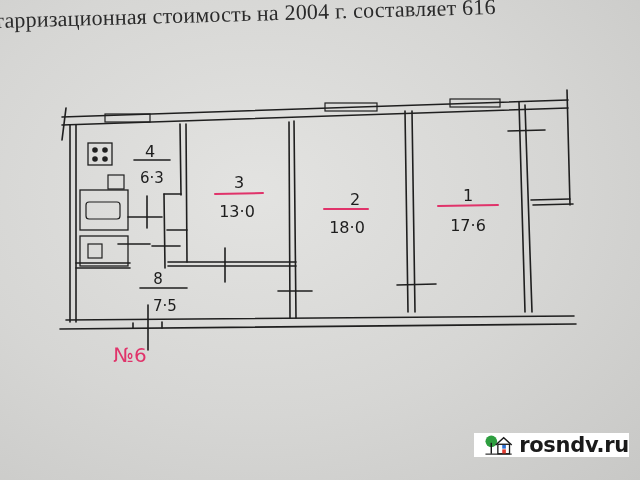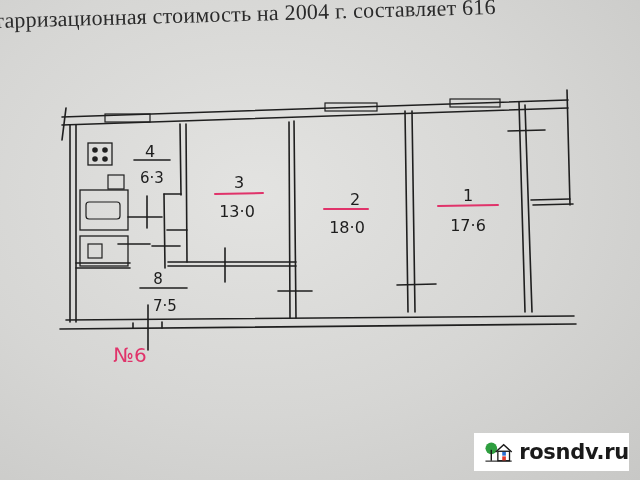--- a/index.html
+++ b/index.html
@@ -10,21 +10,21 @@
     }
     .header-text {
       position: absolute; left: -6px; top: 8px; white-space: nowrap;
       font-size: 22px; color: #2a2a2a; transform: rotate(-1.6deg); transform-origin: left top;
       letter-spacing: 0.2px;
     }
     svg.plan { position: absolute; left: 0; top: 0; }
     .hand { font-family: "DejaVu Sans", sans-serif; fill: #1d1d1d; }
     .redhand { font-family: "DejaVu Sans", sans-serif; fill: #e0336a; }
     .logo {
-      position: absolute; left: 474px; top: 433px; width: 155px; height: 38px;
+      position: absolute; left: 474px; top: 433px; width: 155px; height: 24px;
       background: #ffffff; display: flex; align-items: center; gap: 6px; padding-left: 10px; box-sizing: border-box;
     }
     .logo-text { font-family: "DejaVu Sans", sans-serif; font-weight: bold; font-size: 21px; color: #1a1a1a; letter-spacing: -0.3px; }
   </style>
 </head>
 <body>
 
 <div class="header-text">тарризационная стоимость на  2004 г.  составляет  616</div>
 
 <svg class="plan" width="640" height="480" viewBox="0 0 640 480">

